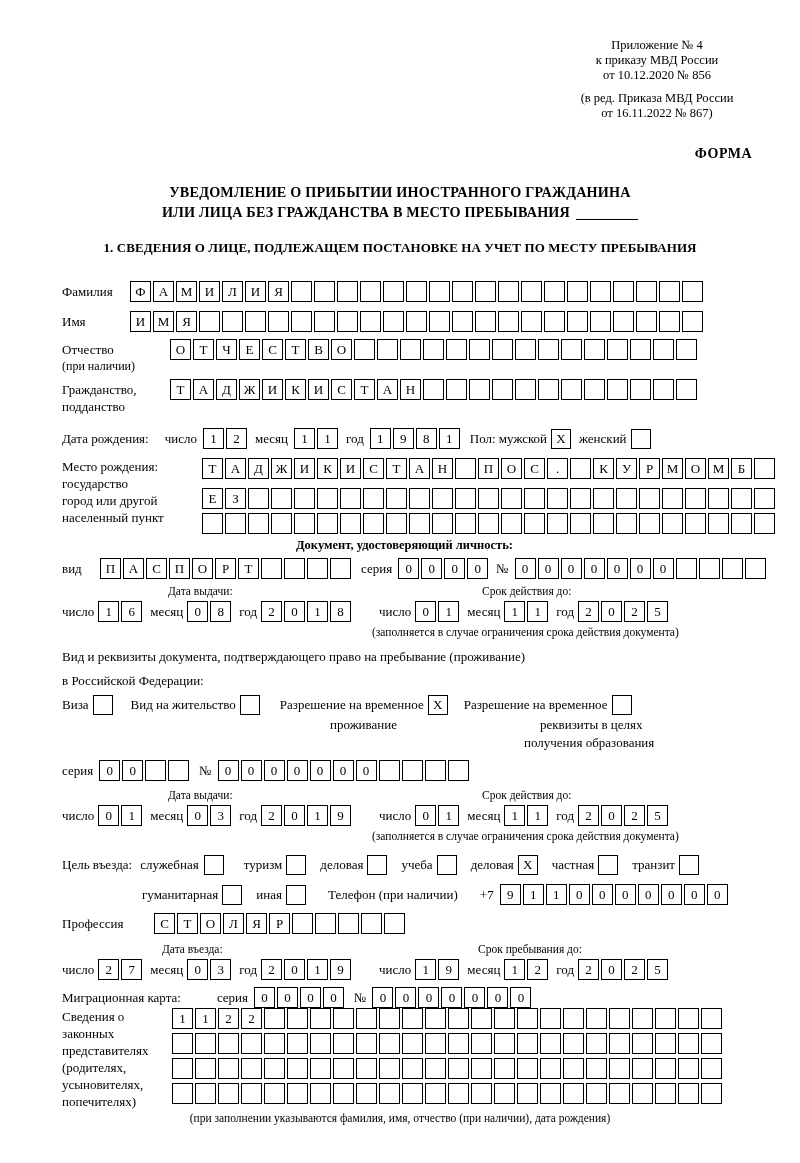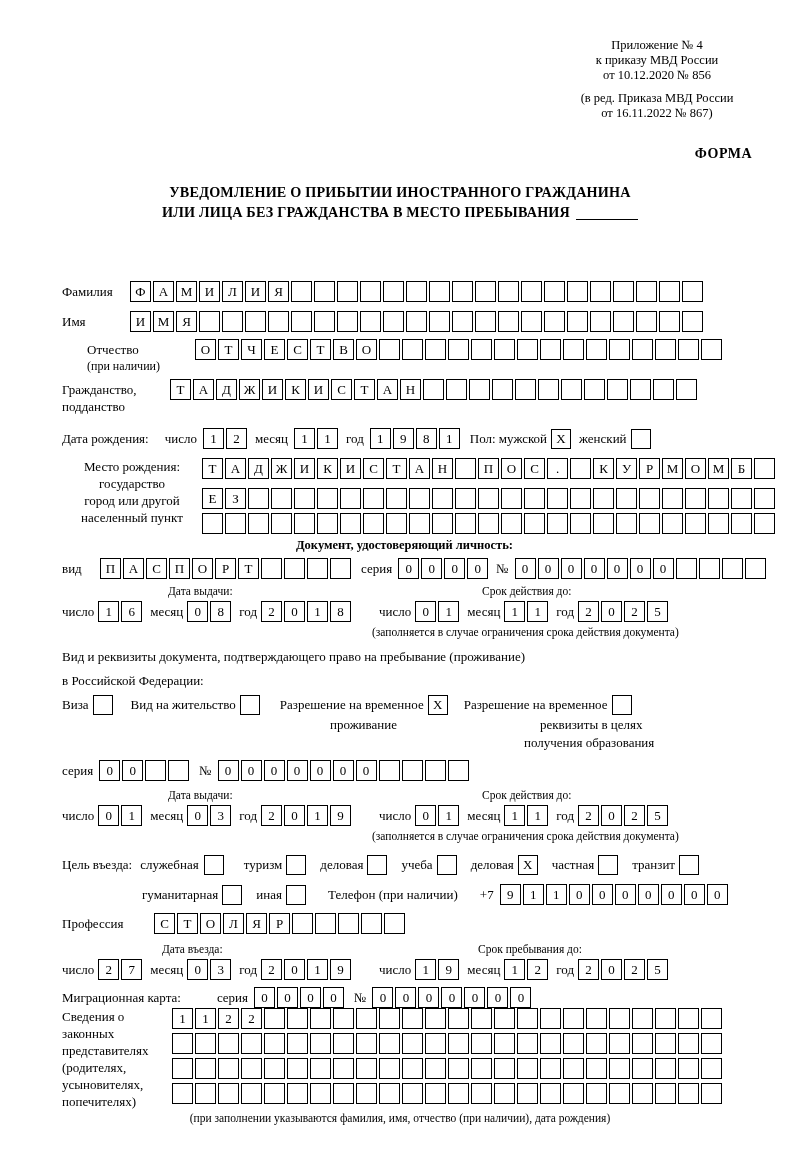--- a/index.html
+++ b/index.html
@@ -145,20 +145,21 @@
     <div>от 16.11.2022 № 867)</div>
   </div>
 
   <div class="form-word">ФОРМА</div>
 
   <div class="title">
     <div>УВЕДОМЛЕНИЕ О ПРИБЫТИИ ИНОСТРАННОГО ГРАЖДАНИНА</div>
     <div><span>ИЛИ ЛИЦА БЕЗ ГРАЖДАНСТВА В МЕСТО ПРЕБЫВАНИЯ</span><span class="rule"></span></div>
   </div>
 
+  <div class="section-title">1. СВЕДЕНИЯ О ЛИЦЕ, ПОДЛЕЖАЩЕМ ПОСТАНОВКЕ НА УЧЕТ ПО МЕСТУ ПРЕБЫВАНИЯ</div>
 
   <div class="row" style="top:281px; left:62px;">
     <span class="lbl" style="width:68px;">Фамилия</span>
     <span class="cells" id="surname-cells">
         <span class="cell">Ф</span>
         <span class="cell">А</span>
         <span class="cell">М</span>
         <span class="cell">И</span>
         <span class="cell">Л</span>
         <span class="cell">И</span>
@@ -208,21 +209,21 @@
         <span class="cell"></span>
         <span class="cell"></span>
         <span class="cell"></span>
         <span class="cell"></span>
         <span class="cell"></span>
         <span class="cell"></span>
         <span class="cell"></span>
       </span>
   </div>
 
-  <div class="row" style="top:341px; left:62px;margin-left:25px;">
+  <div class="row" style="top:341px; left:62px;">
     <span class="stack" style="width:108px;">
       <span class="stackline">Отчество</span>
       <span class="stackline" style="font-size:12px;">(при наличии)</span>
     </span>
     <span class="cells" id="patronymic-cells" style="margin-top:-17px;">
         <span class="cell">О</span>
         <span class="cell">Т</span>
         <span class="cell">Ч</span>
         <span class="cell">Е</span>
         <span class="cell">С</span>
@@ -298,21 +299,21 @@
         <span class="cell">8</span>
         <span class="cell">1</span>
       </span>
     <span class="lbl ml8 mr4">Пол: мужской</span>
     <span class="box">Х</span>
     <span class="lbl ml8 mr4">женский</span>
     <span class="box"></span>
   </div>
 
   <div class="row" style="top:458px; left:62px;">
-    <span class="stack" style="width:140px;text-align:center;">
+    <span class="stack" style="width:140px;">
       <span class="stackline">Место рождения:</span>
       <span class="stackline">государство</span>
       <span class="stackline">город или другой</span>
       <span class="stackline">населенный пункт</span>
     </span>
   </div>
   <div class="row" style="top:458px; left:202px;">
     <span class="cells" id="birthplace-1">
         <span class="cell">Т</span>
         <span class="cell">А</span>

